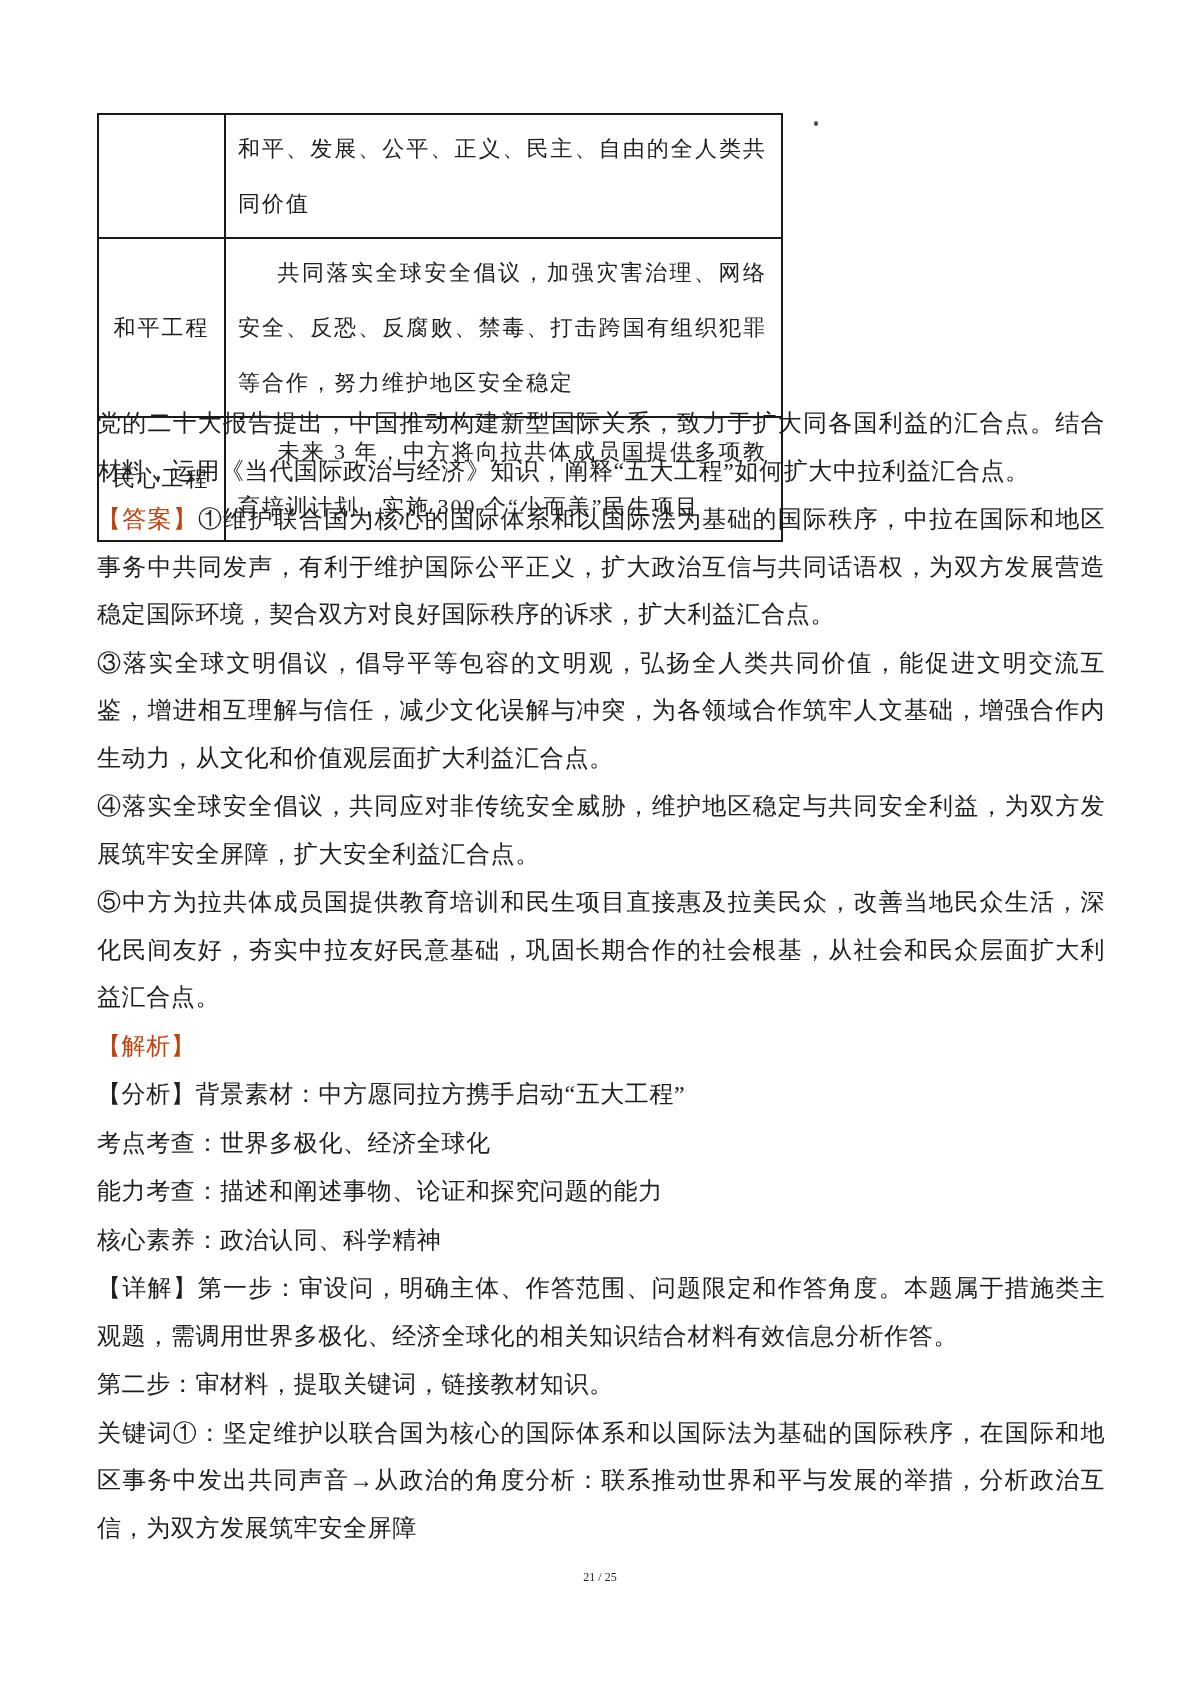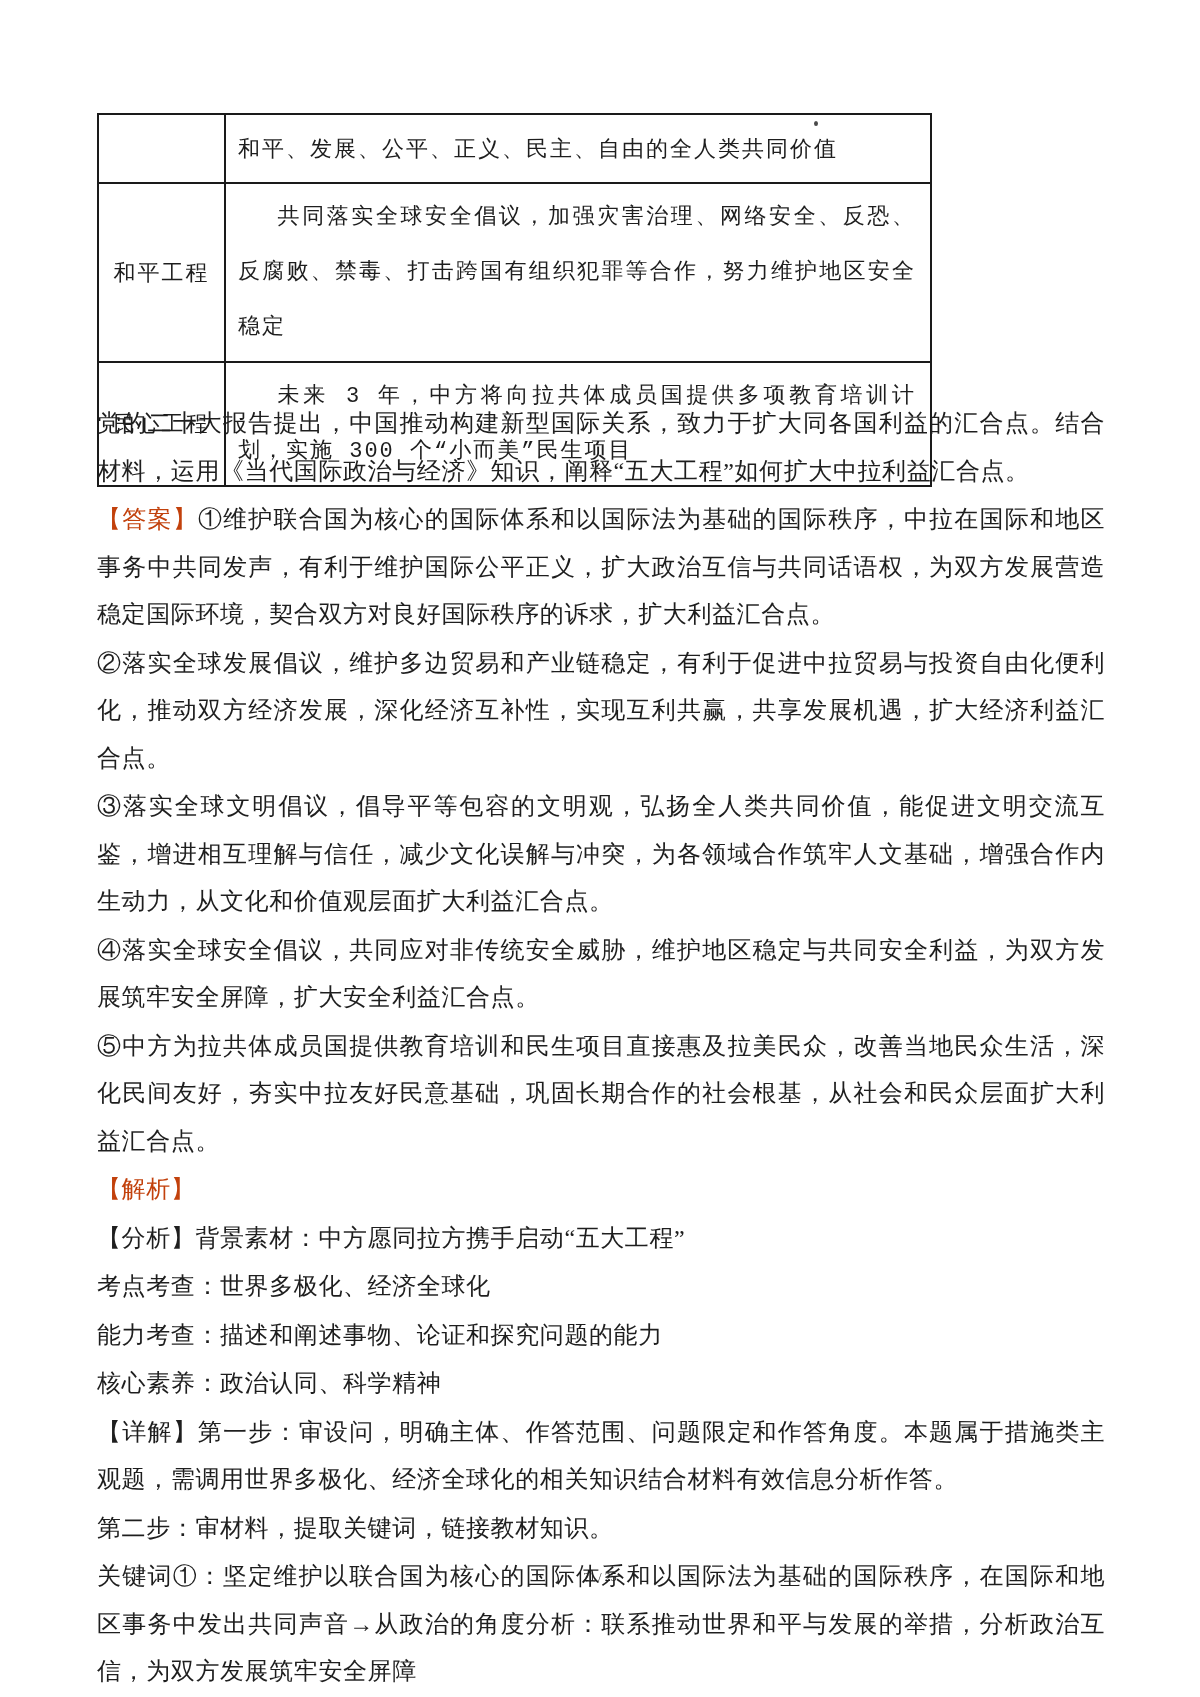--- a/index.html
+++ b/index.html
@@ -13,21 +13,21 @@
     height: 1697px;
     background: #ffffff;
     font-family: "Liberation Serif", "DejaVu Serif", serif;
     color: #1e1e1e;
     overflow: hidden;
   }
   .info-table {
     position: absolute;
     left: 97px;
     top: 113px;
-    width: 835px;
+    width: 686px;
     border-collapse: collapse;
     table-layout: fixed;
   }
   .info-table td {
     border: 2px solid #1a1a1a;
     vertical-align: middle;
     font-size: 22px;
     letter-spacing: 2px;
   }
   .label-cell {
@@ -35,21 +35,20 @@
     text-align: center;
     padding: 13px 4px;
   }
   .content-cell {
     padding: 6px 14px 6px 12px;
     line-height: 55px;
     text-align: justify;
   }
   .indented {
     text-indent: 1.8em;
-    font-family: Liberation Mono, monospace;
   }
   .row-1 { height: 64px; }
   .row-2 { height: 110px; }
   .row-3 { height: 111px; }
   .speck {
     position: absolute;
     left: 814px;
     top: 121px;
     width: 4px;
     height: 5px;
@@ -103,21 +102,20 @@
     </tr>
   </tbody>
     </table>
 
   <div class="speck"></div>
 
   <div class="body-text">
     <p>党的二十大报告提出，中国推动构建新型国际关系，致力于扩大同各国利益的汇合点。结合材料，运用《当代国际政治与经济》知识，阐释“五大工程”如何扩大中拉利益汇合点。</p>
 
     <p><span class="blue">【答案】</span><span>①维护联合国为核心的国际体系和以国际法为基础的国际秩序，中拉在国际和地区事务中共同发声，有利于维护国际公平正义，扩大政治互信与共同话语权，为双方发展营造稳定国际环境，契合双方对良好国际秩序的诉求，扩大利益汇合点。</span></p>
-    <p>②落实全球发展倡议，维护多边贸易和产业链稳定，有利于促进中拉贸易与投资自由化便利化，推动双方经济发展，深化经济互补性，实现互利共赢，共享发展机遇，扩大经济利益汇合点。</p>
     <p>③落实全球文明倡议，倡导平等包容的文明观，弘扬全人类共同价值，能促进文明交流互鉴，增进相互理解与信任，减少文化误解与冲突，为各领域合作筑牢人文基础，增强合作内生动力，从文化和价值观层面扩大利益汇合点。</p>
     <p>④落实全球安全倡议，共同应对非传统安全威胁，维护地区稳定与共同安全利益，为双方发展筑牢安全屏障，扩大安全利益汇合点。</p>
     <p>⑤中方为拉共体成员国提供教育培训和民生项目直接惠及拉美民众，改善当地民众生活，深化民间友好，夯实中拉友好民意基础，巩固长期合作的社会根基，从社会和民众层面扩大利益汇合点。</p>
 
     <p><span class="blue">【解析】</span></p>
     <p>【分析】背景素材：中方愿同拉方携手启动“五大工程”</p>
     <p>考点考查：世界多极化、经济全球化</p>
     <p>能力考查：描述和阐述事物、论证和探究问题的能力</p>
     <p>核心素养：政治认同、科学精神</p>
     <p>【详解】第一步：审设问，明确主体、作答范围、问题限定和作答角度。本题属于措施类主观题，需调用世界多极化、经济全球化的相关知识结合材料有效信息分析作答。</p>

